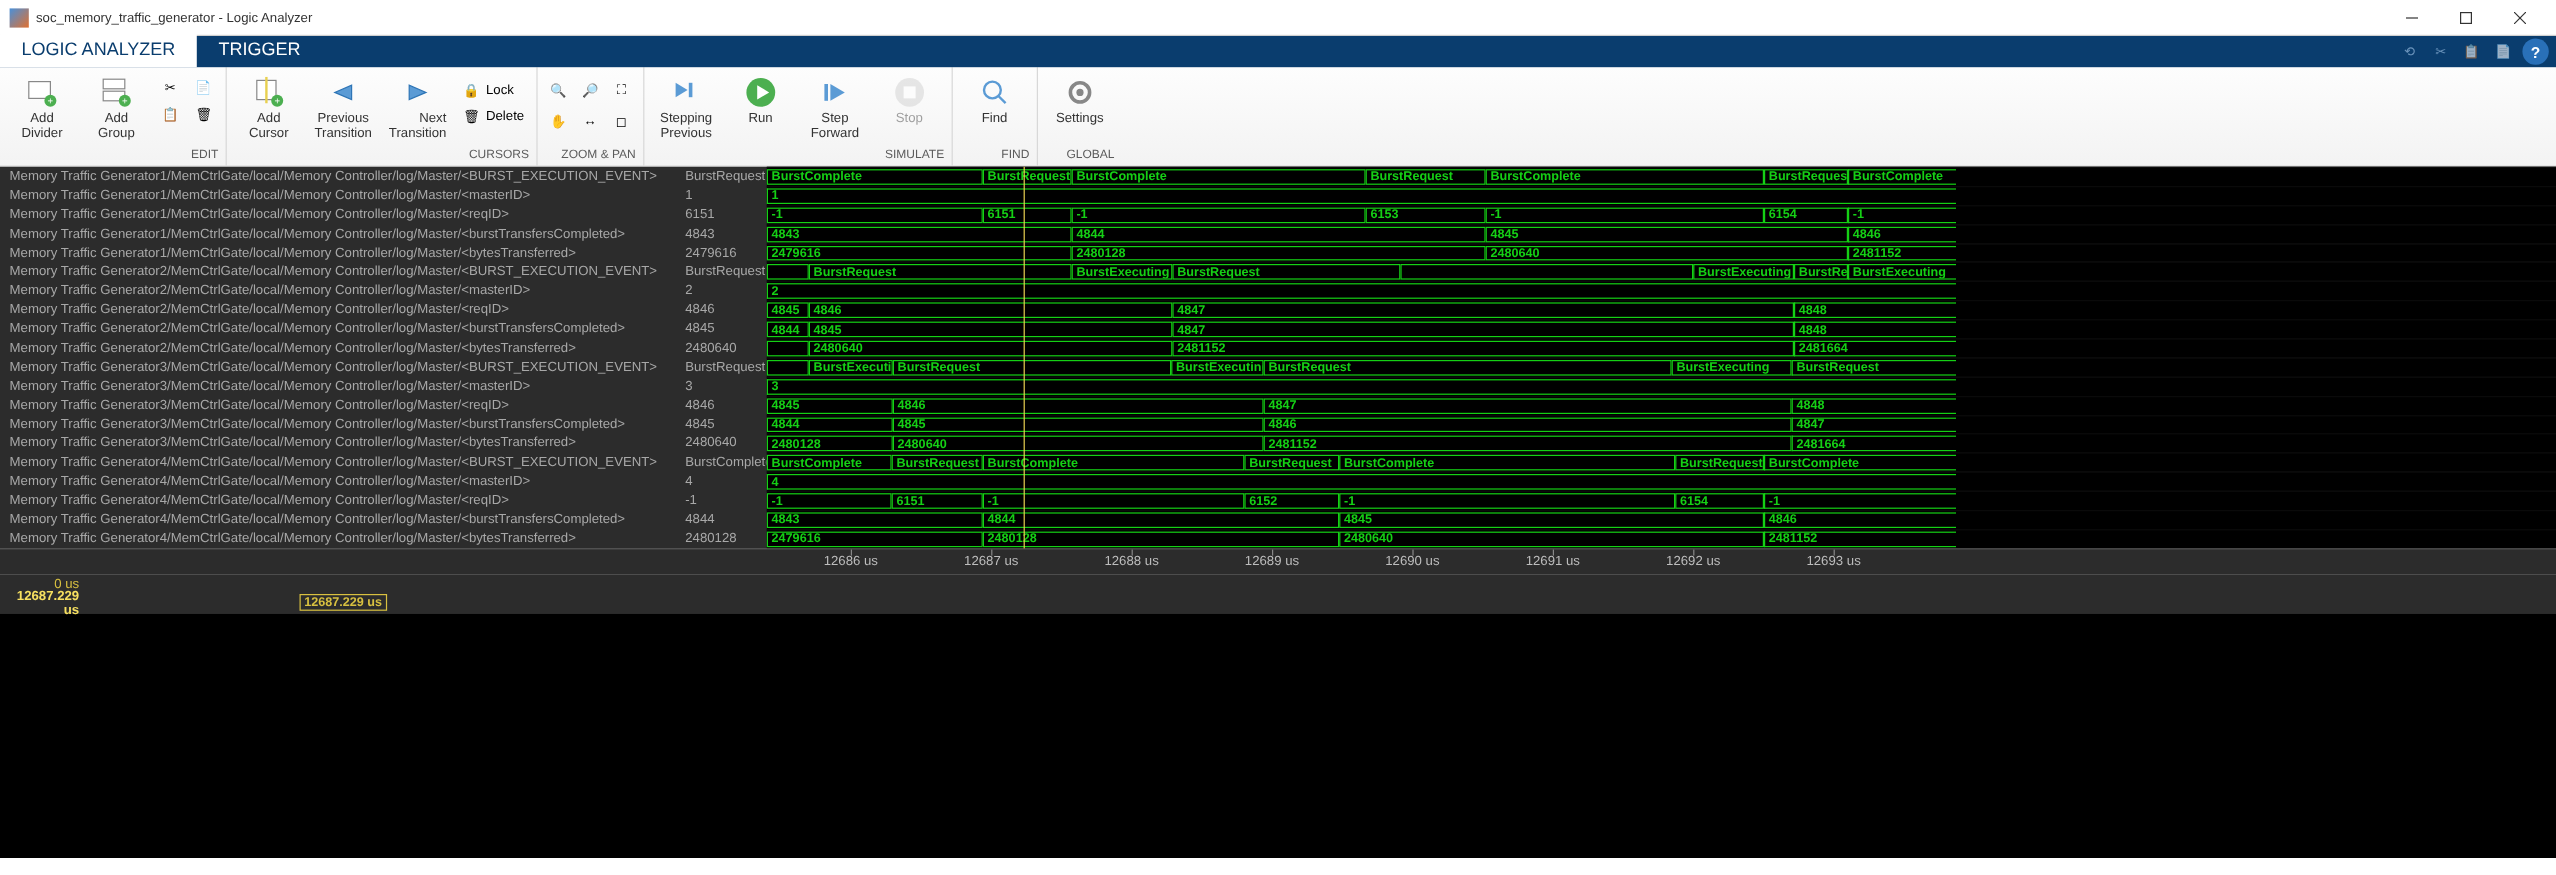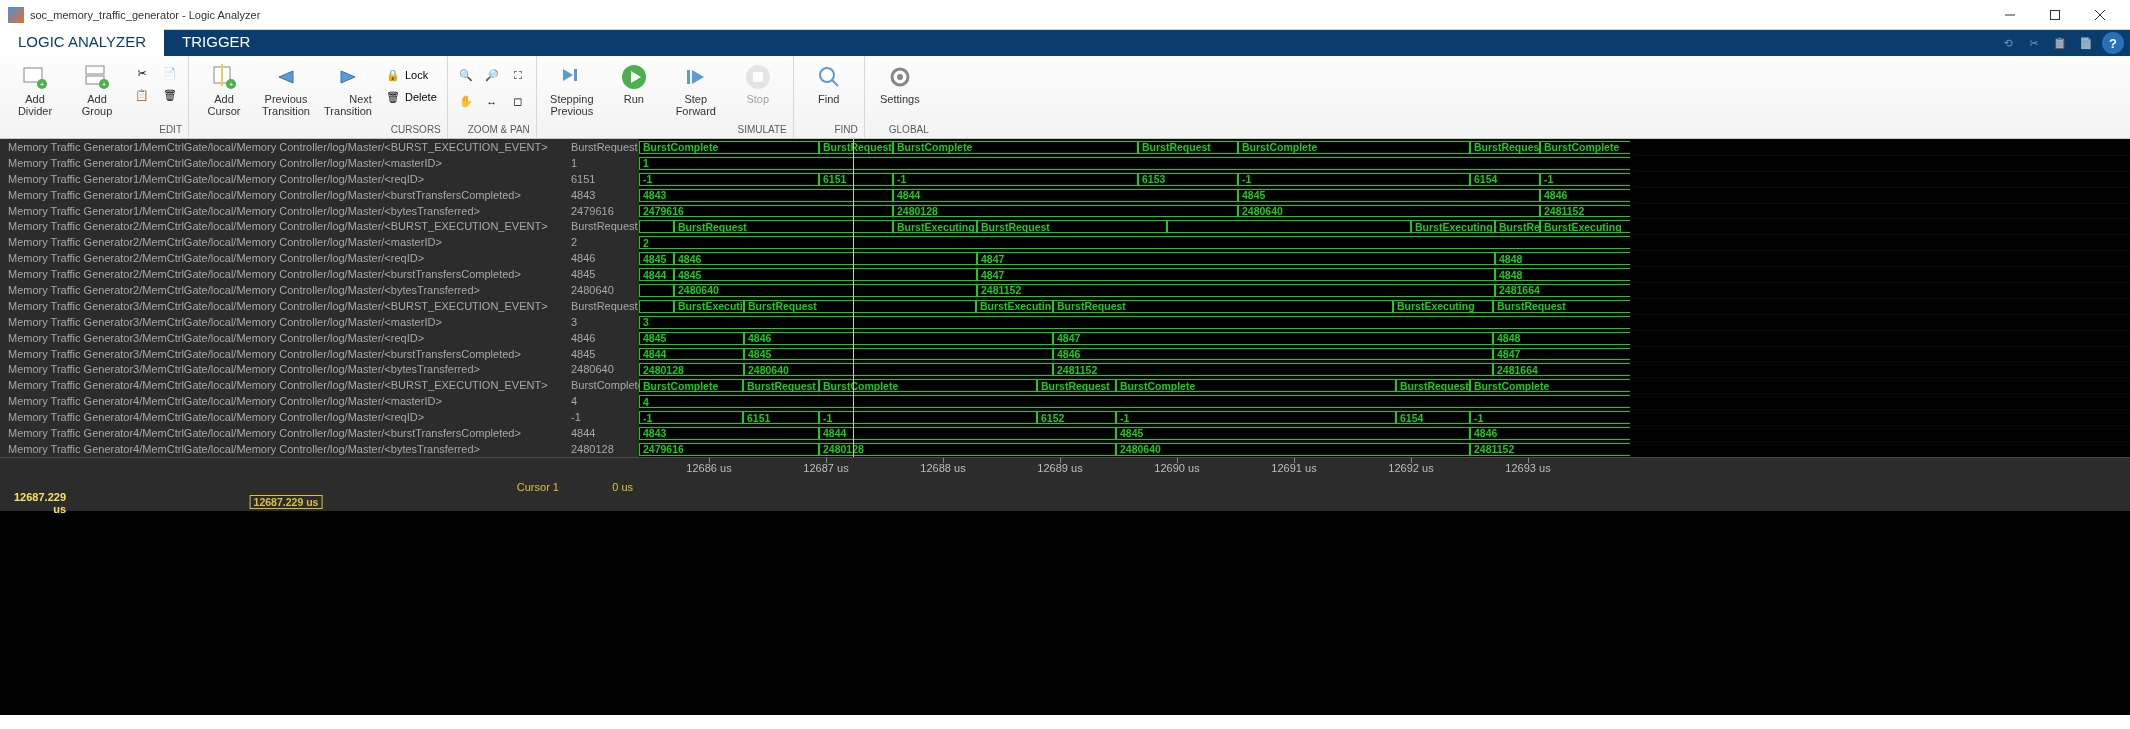--- a/index.html
+++ b/index.html
@@ -525,21 +525,20 @@
       <div class="tick-label" style="left: 655px;">12691 us</div>
       <div class="tick-mark" style="left: 772px;"></div>
       <div class="tick-label" style="left: 772px;">12692 us</div>
       <div class="tick-mark" style="left: 889px;"></div>
       <div class="tick-label" style="left: 889px;">12693 us</div>
     </div>
 </div>
 
 <div class="cursor-area">
   <div class="cursor-row">
-    <div class="clabel">Cursor 1</div>
     <div class="cval">0 us</div>
     <div class="cwave"></div>
   </div>
   <div class="cursor-row" style="color:#f7e060;font-weight:bold;">
     <div class="cval">12687.229 us</div>
     <div class="cwave">
       <div class="cursor-marker" style="left:214px;">12687.229 us</div>
     </div>
   </div>
 </div>

